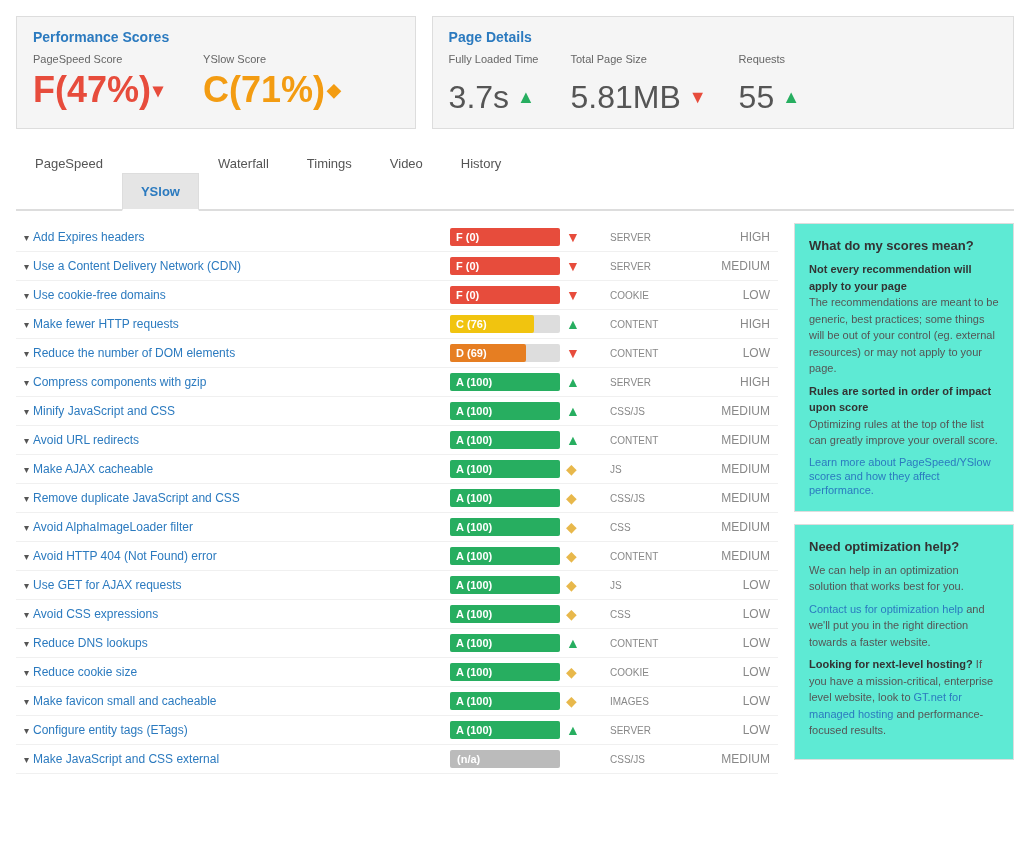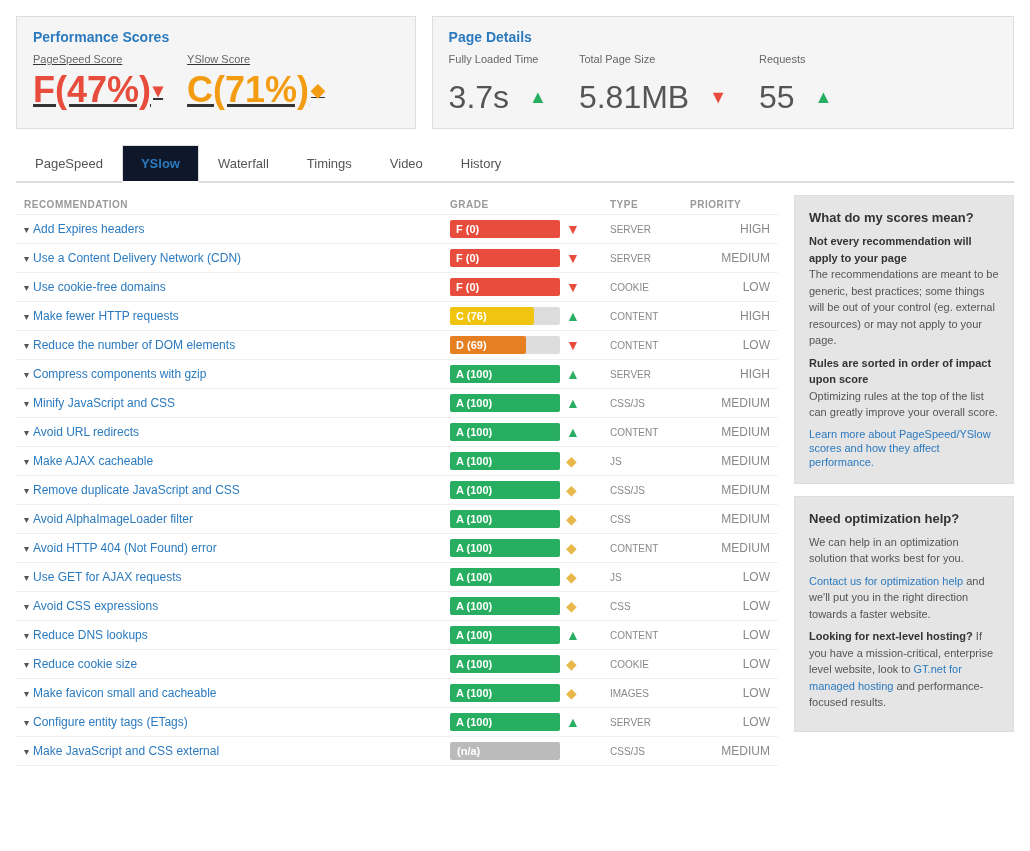--- a/index.html
+++ b/index.html
@@ -4,42 +4,42 @@
   <style>
     * { box-sizing: border-box; margin: 0; padding: 0; }
     body { font-family: Arial, sans-serif; font-size: 12px; background: #fff; color: #333; }
 
     .page-wrapper { padding: 16px; max-width: 1030px; }
 
     
     .scores-row { display: flex; gap: 16px; margin-bottom: 16px; }
     .scores-panel { background: #f5f5f5; border: 1px solid #ddd; padding: 12px 16px; flex: 1; }
     .scores-panel h2 { font-size: 14px; color: #2b7abf; margin-bottom: 8px; font-weight: bold; }
-    .score-items { display: flex; gap: 24px; text-decoration: underline; }
+    .score-items { display: flex; gap: 40px; }
     .score-item { display: flex; flex-direction: column; }
     .score-label { font-size: 11px; color: #666; margin-bottom: 4px; }
     .score-value { font-size: 36px; font-weight: bold; display: flex; align-items: center; gap: 2px; }
     .score-f { color: #e74c3c; justify-content: space-between; }
     .score-c { color: #f39c12; }
     .arrow-down { color: #e74c3c; font-size: 20px; }
     .diamond { color: #f39c12; font-size: 18px; }
 
     .details-panel { background: #f5f5f5; border: 1px solid #ddd; padding: 12px 16px; flex: 1.5; }
     .details-panel h2 { font-size: 14px; color: #2b7abf; margin-bottom: 8px; font-weight: bold; }
     .detail-items { display: flex; gap: 32px; }
     .detail-item { display: flex; flex-direction: column; }
     .detail-label { font-size: 11px; color: #666; margin-bottom: 14px; }
-    .detail-value { font-size: 32px; font-weight: 300; color: #555; display: flex; align-items: center; gap: 20px; }
+    .detail-value { font-size: 32px; font-weight: 300; color: #555; display: flex; align-items: center; gap: 8px; }
     .detail-value .up { color: #27ae60; font-size: 18px; }
     .detail-value .down { color: #e74c3c; font-size: 18px; }
 
     
     .tabs-row { display: flex; border-bottom: 2px solid #ddd; margin-bottom: 0; }
     .tab { padding: 10px 18px; cursor: pointer; font-size: 13px; color: #555; border: 1px solid transparent; border-bottom: none; margin-bottom: -2px; }
-    .tab.active { color: #2b7abf; border: 1px solid #ddd; border-bottom: 2px solid #fff; background: #0f172a; font-weight: bold; }
+    .tab.active { color: #2b7abf; border: 1px solid #ddd; border-bottom: 2px solid #fff; background: #e5e5e5; font-weight: bold; margin-top: 28px; }
 
     
     .main-content { display: flex; gap: 16px; margin-top: 12px; }
     .table-section { flex: 1; }
 
     
     .table-header { display: grid; grid-template-columns: 1fr 160px 80px 80px; padding: 4px 8px; font-size: 10px; color: #999; font-weight: bold; text-transform: uppercase; letter-spacing: 0.5px; border-bottom: 1px solid #eee; }
 
     
     .table-row { display: grid; grid-template-columns: 1fr 160px 80px 80px; padding: 5px 8px; border-bottom: 1px solid #f0f0f0; align-items: center; }
@@ -58,21 +58,21 @@
     .grade-icon { font-size: 14px; }
     .icon-down-red { color: #e74c3c; }
     .icon-up-green { color: #27ae60; }
     .icon-diamond-yellow { color: #e8b84b; }
 
     .type-cell { font-size: 10px; color: #888; }
     .priority-cell { font-size: 12px; color: #888; text-align: right; }
 
     
     .sidebar { width: 220px; flex-shrink: 0; }
-    .sidebar-box { border: 1px solid #ddd; padding: 14px; margin-bottom: 12px; background: #e5e5e5; }
+    .sidebar-box { border: 1px solid #ddd; padding: 14px; margin-bottom: 12px; background: #5eead4; }
     .sidebar-box h3 { font-size: 13px; font-weight: bold; color: #333; margin-bottom: 8px; }
     .sidebar-box p { font-size: 11px; color: #555; line-height: 1.5; margin-bottom: 6px; }
     .sidebar-box strong { font-weight: bold; color: #333; }
     .sidebar-link { color: #2b7abf; text-decoration: none; font-size: 11px; }
   </style>
 </head>
 <body>
 
 <div class="page-wrapper">
 
@@ -131,26 +131,20 @@
       <div class="tab active">YSlow</div>
       <div class="tab">Waterfall</div>
       <div class="tab">Timings</div>
       <div class="tab">Video</div>
       <div class="tab">History</div>
     </div>
 
   <div class="main-content">
     <div class="table-section">
 
-      <div class="table-header">
-        <span>RECOMMENDATION</span>
-        <span>GRADE</span>
-        <span>TYPE</span>
-        <span>PRIORITY</span>
-      </div>
 
       <div id="table-body">
           <div class="table-row">
       <div>
         <a class="rec-link" href="#">
           <span class="expand-arrow">▾</span>
           Add Expires headers
         </a>
       </div>
       <div class="grade-cell">

